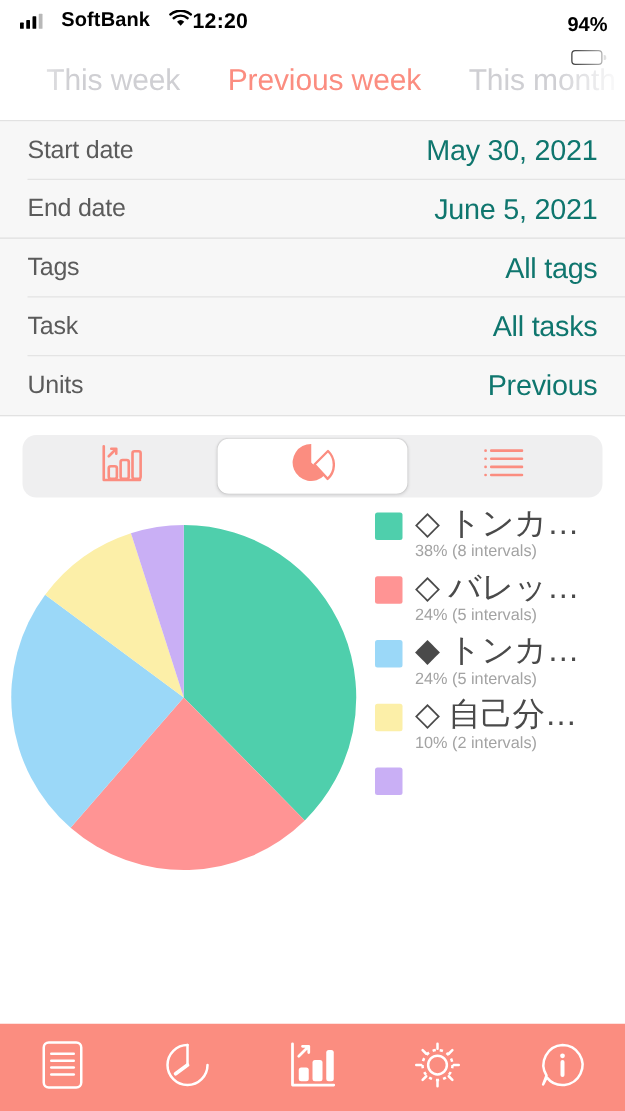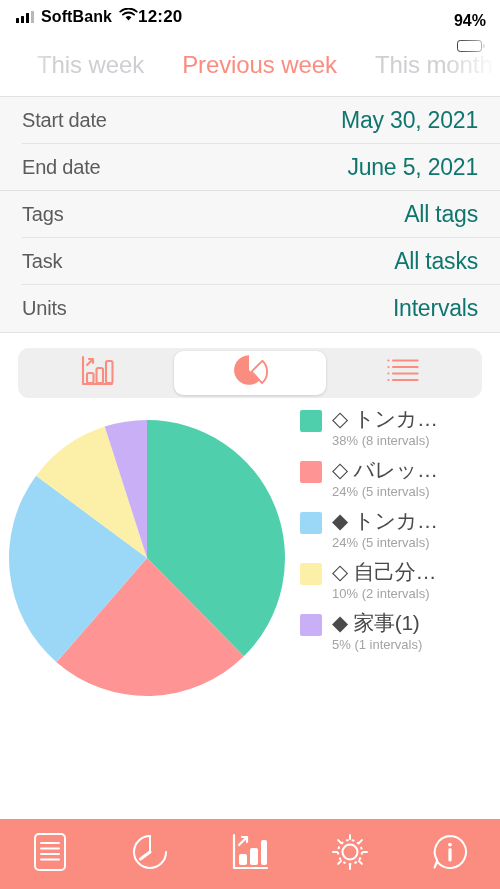--- a/index.html
+++ b/index.html
@@ -21,21 +21,21 @@
   .statusbar {
     height: 34px;
     display: flex;
     align-items: center;
     padding: 0 14px 0 16px;
     font-size: 17px;
     font-weight: bold;
     color: #000;
     box-sizing: border-box;
   }
-  .sb-left { display: flex; align-items: center; gap: 7px; }
+  .sb-left { display: flex; align-items: center; gap: 15px; }
   .sb-center { flex: 1; text-align: left; letter-spacing: .2px; }
   .sb-right { display: flex; align-items: center; gap: 10px; flex-direction: column; }
   .sb-carrier { font-size: 16px; font-weight: bold; letter-spacing: .1px; }
   .sb-batt-pct { font-size: 16px; font-weight: bold; }
   .signal-bars { display: flex; align-items: flex-end; gap: 2px; height: 12px; }
   .signal-bars i { display: block; width: 3px; background: #000; border-radius: .5px; }
   .signal-bars i:nth-child(1) { height: 5px; }
   .signal-bars i:nth-child(2) { height: 7.5px; }
   .signal-bars i:nth-child(3) { height: 10px; }
   .signal-bars i:nth-child(4) { height: 12px; background: #b8b8b8; }
@@ -155,21 +155,21 @@
   .legend-item { display: flex; margin-bottom: 7px; }
   .swatch {
     width: 22px; height: 22px;
     border-radius: 2px;
     margin-right: 10px;
     margin-top: 4px;
     flex: none;
   }
   .legend-texts { min-width: 0; }
   .legend-name {
-    font-size: 21px;
+    font-size: 26px;
     color: #4a4a4a;
     white-space: nowrap;
     line-height: 25px;
     letter-spacing: -.3px;
   }
   .legend-sub {
     font-size: 13px;
     color: #a3a3a3;
     line-height: 19px;
     white-space: nowrap;
@@ -249,21 +249,21 @@
   <div class="row sep-inset">
     <span class="label">Tags</span>
     <span class="value">All tags</span>
   </div>
   <div class="row sep-inset">
     <span class="label">Task</span>
     <span class="value">All tasks</span>
   </div>
   <div class="row">
     <span class="label">Units</span>
-    <span class="value">Intervals</span>
+    <span class="value">Previous</span>
   </div>
 </div>
 
 <div class="segwrap">
   <div class="seg">
 
     <div class="seg-item">
       <span>
         <svg width="34" height="32" viewBox="0 0 34 32">
           <g stroke="#fb8d80" stroke-width="2.1" fill="none" stroke-linecap="round" stroke-linejoin="round">
@@ -347,24 +347,20 @@
     <div class="legend-item">
       <span class="swatch" style="background:#fcefa8"></span>
       <span class="legend-texts">
         <div class="legend-name">◇ 自己分…</div>
         <div class="legend-sub">10% (2 intervals)</div>
       </span>
     </div>
 
     <div class="legend-item">
       <span class="swatch" style="background:#c9aff5"></span>
-      <span class="legend-texts">
-        <div class="legend-name">◆ 家事(1)</div>
-        <div class="legend-sub">5% (1 intervals)</div>
-      </span>
     </div>
 
   </div>
 </div>
 
 <div class="bottomnav">
 
   <div class="nav-item">
     <span>
       <svg width="34" height="40" viewBox="0 0 34 40">

